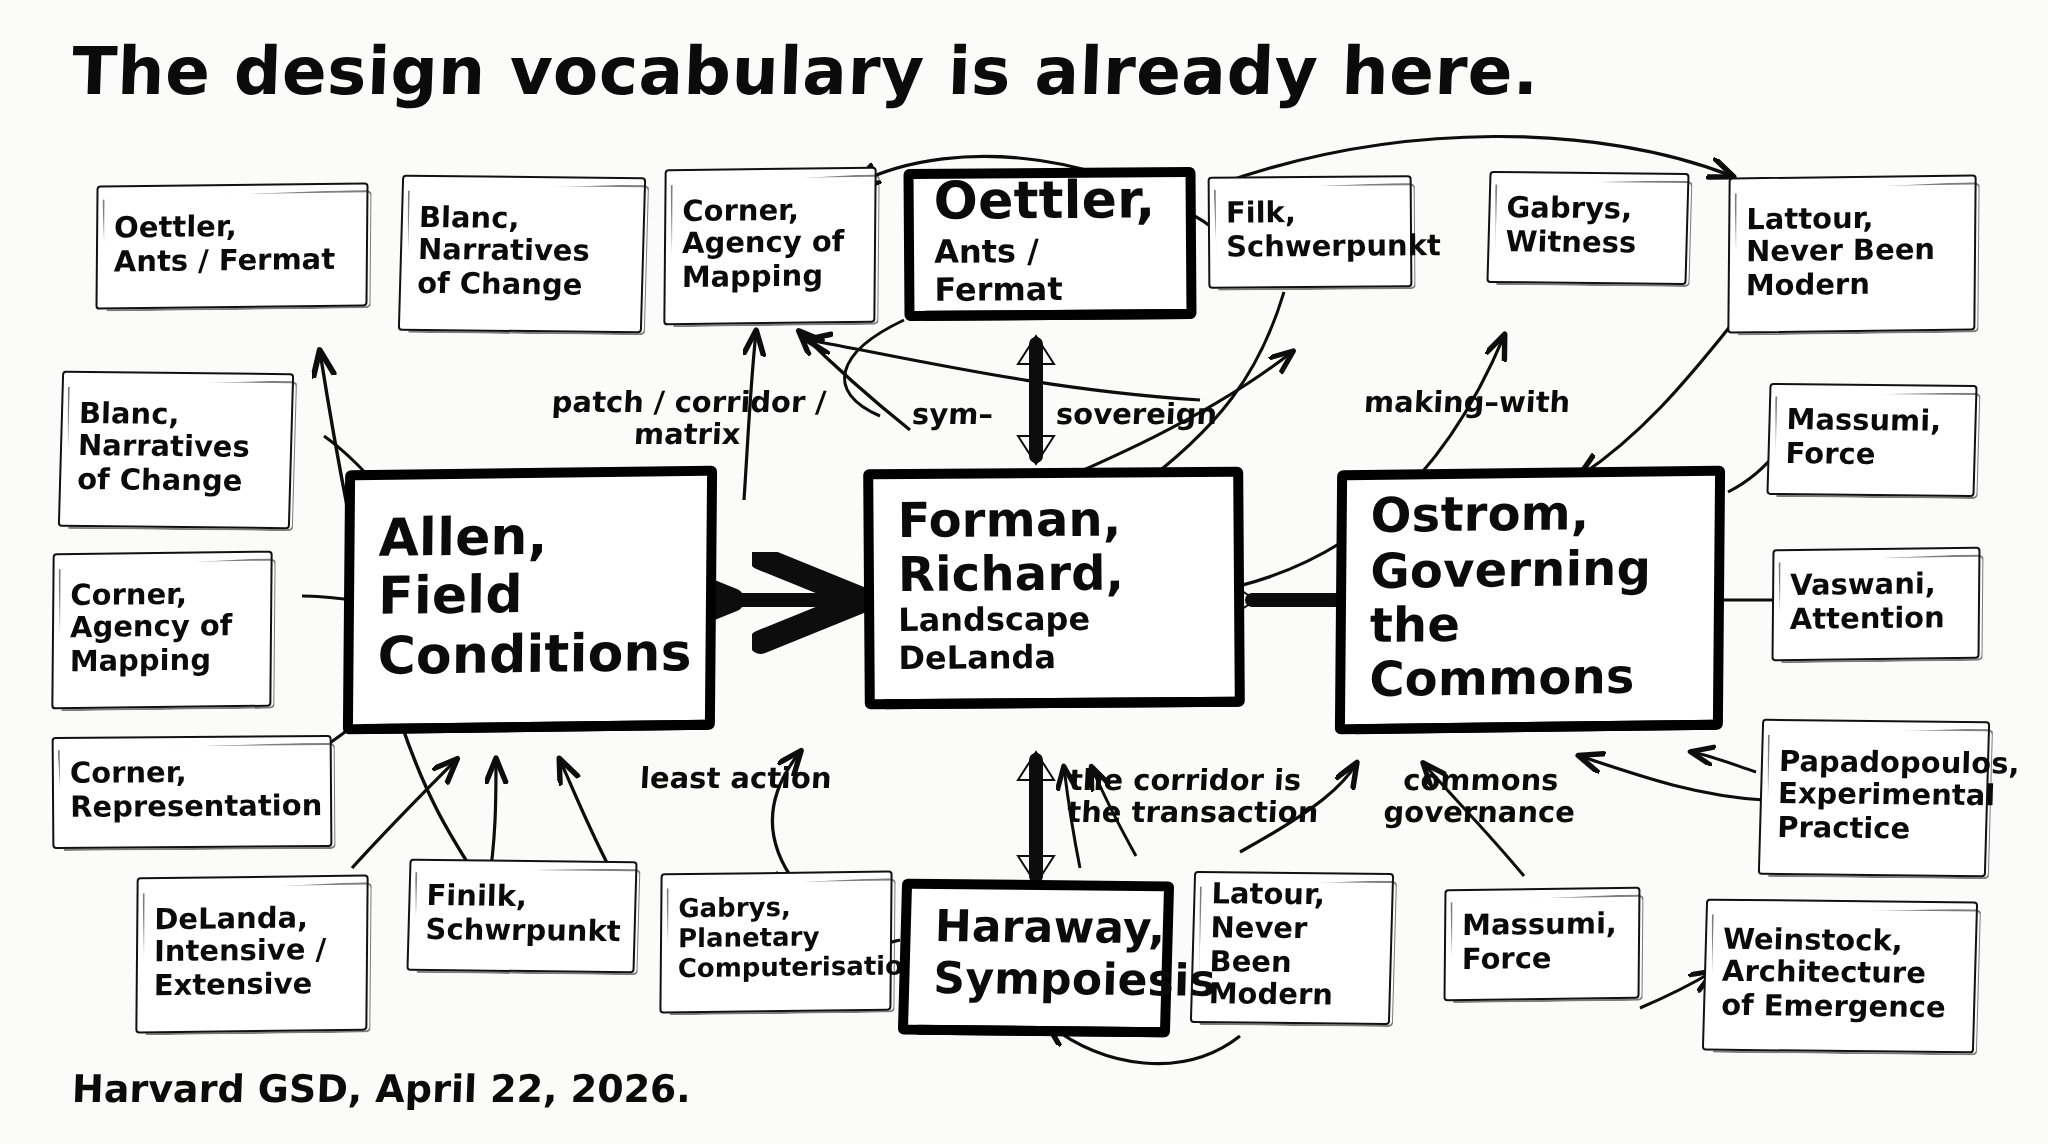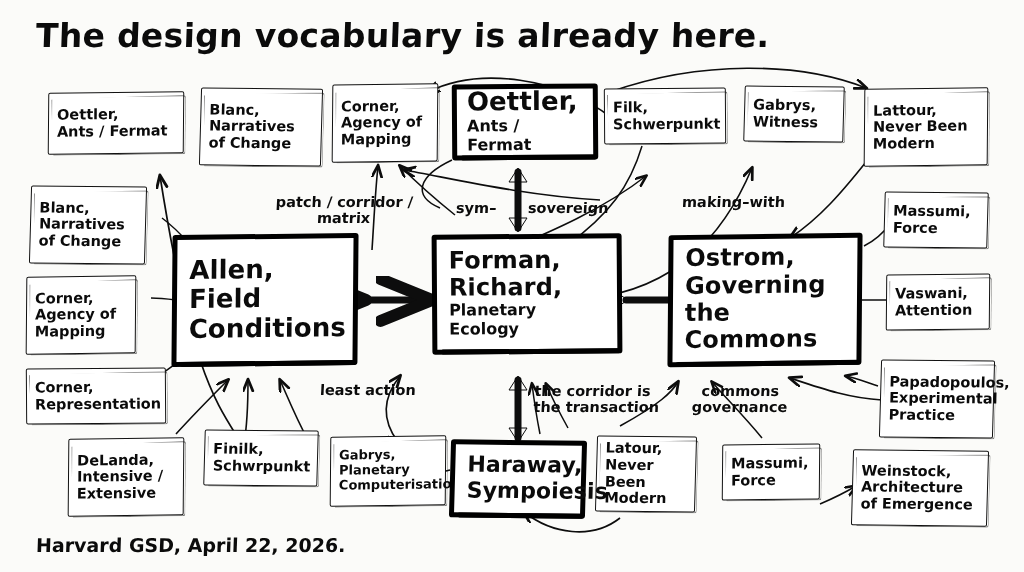--- a/index.html
+++ b/index.html
@@ -187,21 +187,21 @@
 Ants / Fermat</div>
 
   <div class="node thin skew2" style="left:200px;top:88px;width:122px;height:78px;">Blanc,
 Narratives
 of Change</div>
 
   <div class="node thin skew1" style="left:332px;top:84px;width:106px;height:78px;">Corner,
 Agency of
 Mapping</div>
 
-  <div class="node thin skew3" style="left:604px;top:88px;width:122px;height:56px;">Filk,
+  <div class="node thin skew3" style="left:604px;top:88px;width:102px;height:56px;">Filk,
 Schwerpunkt</div>
 
   <div class="node thin skew2" style="left:744px;top:86px;width:100px;height:56px;">Gabrys,
 Witness</div>
 
   <div class="node thin skew1" style="left:864px;top:88px;width:124px;height:78px;">Lattour,
 Never Been
 Modern</div>
 
   <div class="node thin skew2" style="left:30px;top:186px;width:116px;height:78px;">Blanc,
@@ -254,21 +254,21 @@
 
   <div class="node hub skew1" style="left:172px;top:234px;width:186px;height:132px;">
     <div class="big">Allen,</div>
     <div class="big">Field</div>
     <div class="big">Conditions</div>
   </div>
 
   <div class="node hub mid skew3" style="left:432px;top:234px;width:190px;height:120px;">
     <div class="big">Forman,</div>
     <div class="big">Richard,</div>
-    <div class="small">Planetary Ecology</div>
+    <div class="small">Landscape DeLanda</div>
   </div>
 
   <div class="node hub mid skew1" style="left:668px;top:234px;width:194px;height:132px;">
     <div class="big">Ostrom,</div>
     <div class="big">Governing</div>
     <div class="big">the Commons</div>
   </div>
 
   <div class="node hub small-hub skew2" style="left:450px;top:440px;width:136px;height:78px;">
     <div class="big">Haraway,</div>

